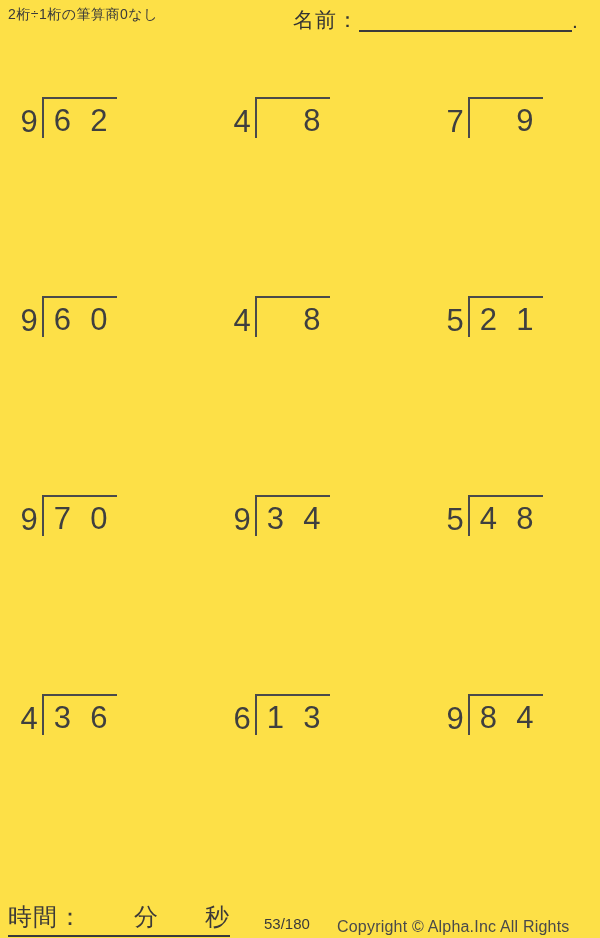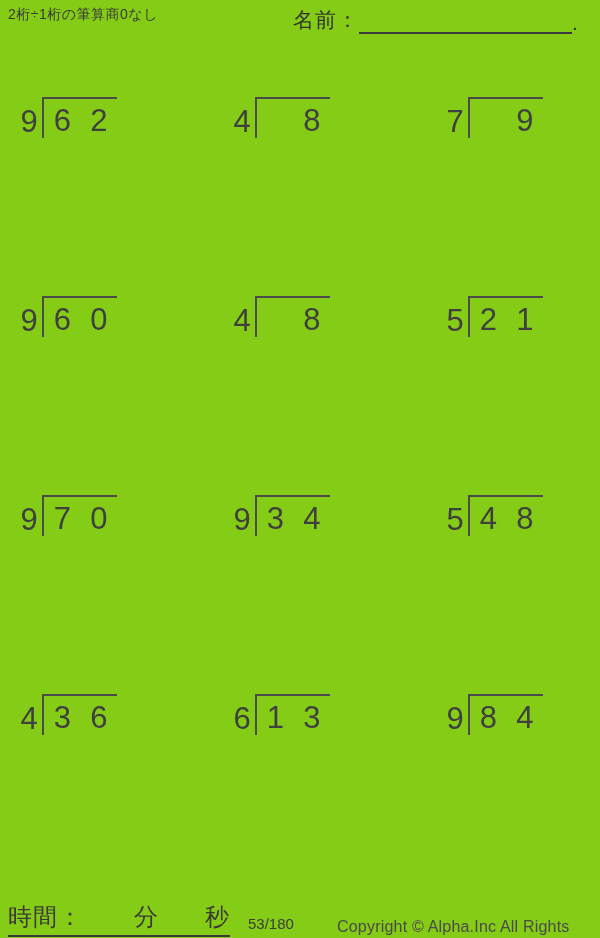--- a/index.html
+++ b/index.html
@@ -4,30 +4,30 @@
 <style>
   * { margin:0; padding:0; box-sizing:border-box; }
   html,body { background:#ffffff; }
   body {
     width:600px; height:938px;
     font-family:"Liberation Sans", sans-serif;
     color:#3f3f3f;
     position:relative;
     overflow:hidden;
   }
-  .sheet { position:relative; width:600px; height:938px; background:#84cc16; }
+  .sheet { position:relative; width:600px; height:938px; background:#fde047; }
 
   
   .ws-title {
     position:absolute; left:8px; top:6px;
     font-size:14px; color:#3a3a3a; letter-spacing:0.5px;
   }
   .name-block {
     position:absolute; left:293px; top:6px;
-    display:flex; align-items:flex-end;
+    display:flex; align-items:center;
   }
   .name-label { font-size:21px; color:#333333; letter-spacing:1px; }
   .name-line {
     display:inline-block; width:213px; height:23px;
     border-bottom:2px solid #3a3a3a;
   }
   .name-dot { font-size:21px; color:#333333; line-height:23px; }
 
   
   .problems-grid {
@@ -58,21 +58,21 @@
   .time-block {
     position:absolute; left:8px; top:901px;
     border-bottom:2px solid #3a3a3a;
     padding-bottom:2px;
     display:flex; align-items:flex-end;
     font-size:24px; color:#3d3a38; letter-spacing:1px;
   }
   .time-blank-min { display:inline-block; width:51px; }
   .time-blank-sec { display:inline-block; width:46px; }
   .page-indicator {
-    position:absolute; left:248px; top:915px;
+    position:absolute; left:264px; top:915px;
     font-size:15px; color:#3a3a3a;
   }
   .copyright {
     position:absolute; left:337px; top:918px;
     font-size:16px; color:#4a4a4a; letter-spacing:0.2px;
   }
 </style>
 </head>
 <body>
 

